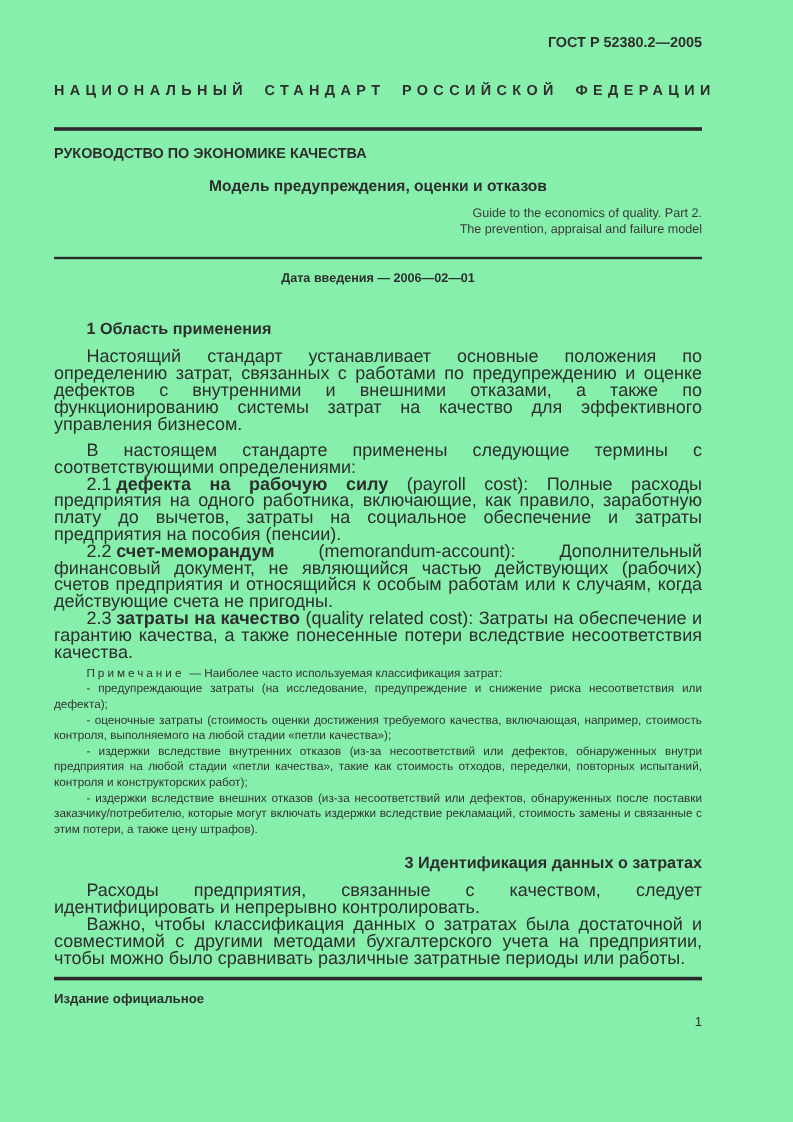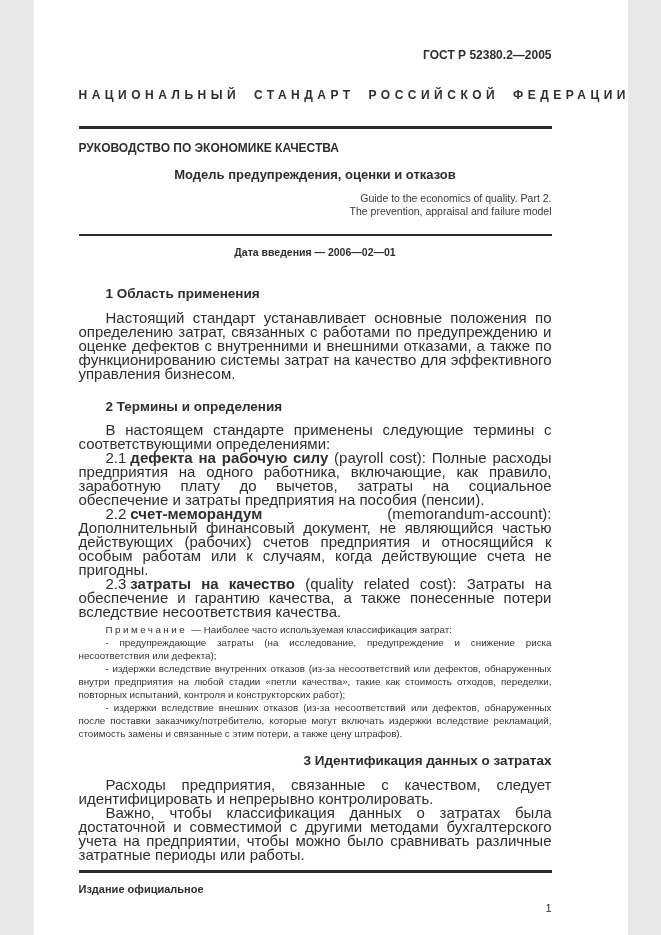--- a/index.html
+++ b/index.html
@@ -1,25 +1,25 @@
 <!DOCTYPE html>
 <html lang="ru"><head>
 <meta charset="utf-8">
 <style>
   html, body { margin: 0; padding: 0; background: #e9e9e9; }
   .page {
     position: relative;
-    width: 594px;
+    width: 661px;
     height: 935px;
     margin: 0 auto;
-    background: #ffffff;
+    background: #86efac;
     color: #2e2e2e;
     font-family: "Liberation Sans", "DejaVu Sans", sans-serif;
     box-sizing: border-box;
-    padding: 48px 76px 0 45px;
+    padding: 28px 76px 0 45px;
     overflow: hidden;
   }
   .doc-code {
     text-align: right;
     font-size: 12px;
     font-weight: bold;
     line-height: 14px;
   }
   .national {
     margin-top: 26px;
@@ -127,38 +127,38 @@
   <div class="t-en t-en-first">Guide to the economics of quality. Part 2.</div>
   <div class="t-en">The prevention, appraisal and failure model</div>
 
   <div class="rule rule-mid"></div>
 
   <div class="date-line">Дата введения — 2006—02—01</div>
 
   <h2 class="sec">1  Область применения</h2>
   <p class="body">Настоящий стандарт устанавливает основные положения по определению затрат, связанных с работами по предупреждению и оценке дефектов с внутренними и внешними отказами, а также по функционированию системы затрат на качество для эффективного управления бизнесом.</p>
 
-  <h2 class="sec sec-tight">2  Термины и определения</h2>
   <p class="body intro">В настоящем стандарте применены следующие термины с соответствующими определениями:</p>
 
   <p class="body np">
     <span class="term-num">2.1</span><span class="bold-term">дефекта на рабочую силу</span><span> (payroll cost): Полные расходы предприятия на одного работника, включающие, как правило, заработную плату до вычетов, затраты на социальное обеспечение и затраты предприятия на пособия (пенсии).</span>
   </p>
   <p class="body np">
     <span class="term-num">2.2</span><span class="bold-term">счет-меморандум</span><span> (memorandum-account): Дополнительный финансовый документ, не являющийся частью действующих (рабочих) счетов предприятия и относящийся к особым работам или к случаям, когда действующие счета не пригодны.</span>
   </p>
   <p class="body np">
     <span class="term-num">2.3</span><span class="bold-term">затраты на качество</span><span> (quality related cost): Затраты на обеспечение и гарантию качества, а также понесенные потери вследствие несоответствия качества.</span>
   </p>
 
   <div class="note">
     <p>
       <span class="note-label">Примечание</span><span>— Наиболее часто используемая классификация затрат:</span>
     </p>
     <p>- предупреждающие затраты (на исследование, предупреждение и снижение риска несоответствия или дефекта);</p>
+    <p>- оценочные затраты (стоимость оценки достижения требуемого качества, включающая, например, стоимость контроля, выполняемого на любой стадии «петли качества»);</p>
     <p>- издержки вследствие внутренних отказов (из-за несоответствий или дефектов, обнаруженных внутри предприятия на любой стадии «петли качества», такие как стоимость отходов, переделки, повторных испытаний, контроля и конструкторских работ);</p>
     <p>- издержки вследствие внешних отказов (из-за несоответствий или дефектов, обнаруженных после поставки заказчику/потребителю, которые могут включать издержки вследствие рекламаций, стоимость замены и связанные с этим потери, а также цену штрафов).</p>
   </div>
 
   <h2 class="sec sec-after-note">3  Идентификация данных о затратах</h2>
   <p class="body">Расходы предприятия, связанные с качеством, следует идентифицировать и непрерывно контролировать.</p>
   <p class="body np">Важно, чтобы классификация данных о затратах была достаточной и совместимой с другими методами бухгалтерского учета на предприятии, чтобы можно было сравнивать различные затратные периоды или работы.</p>
 
   <div class="rule rule-thick footer-rule"></div>
   <div class="edition">Издание официальное</div>

